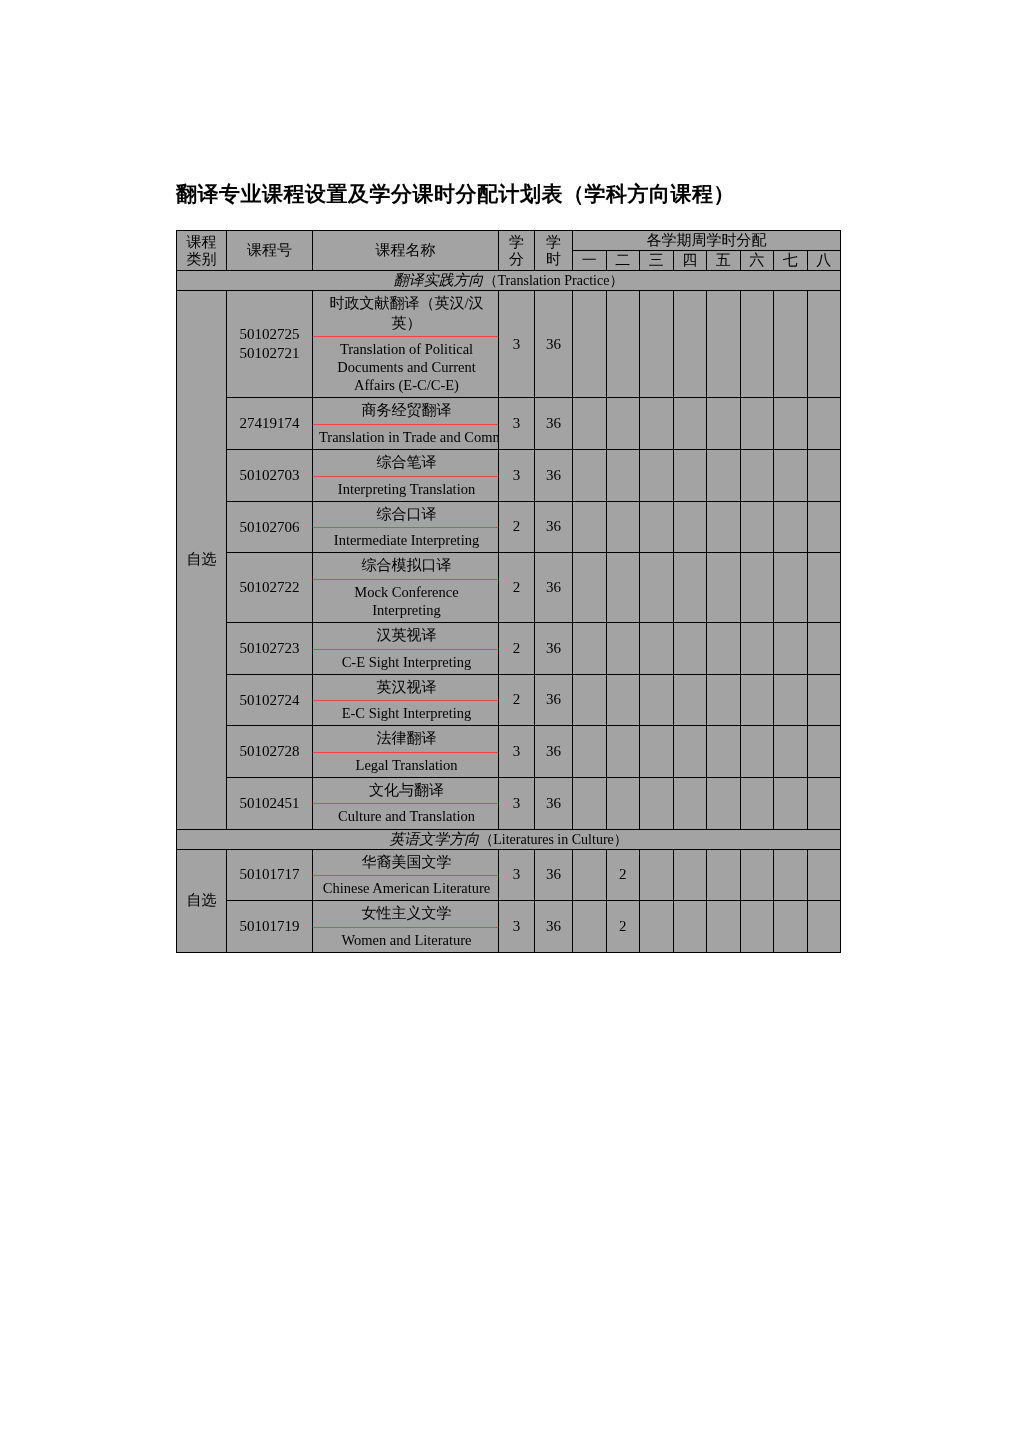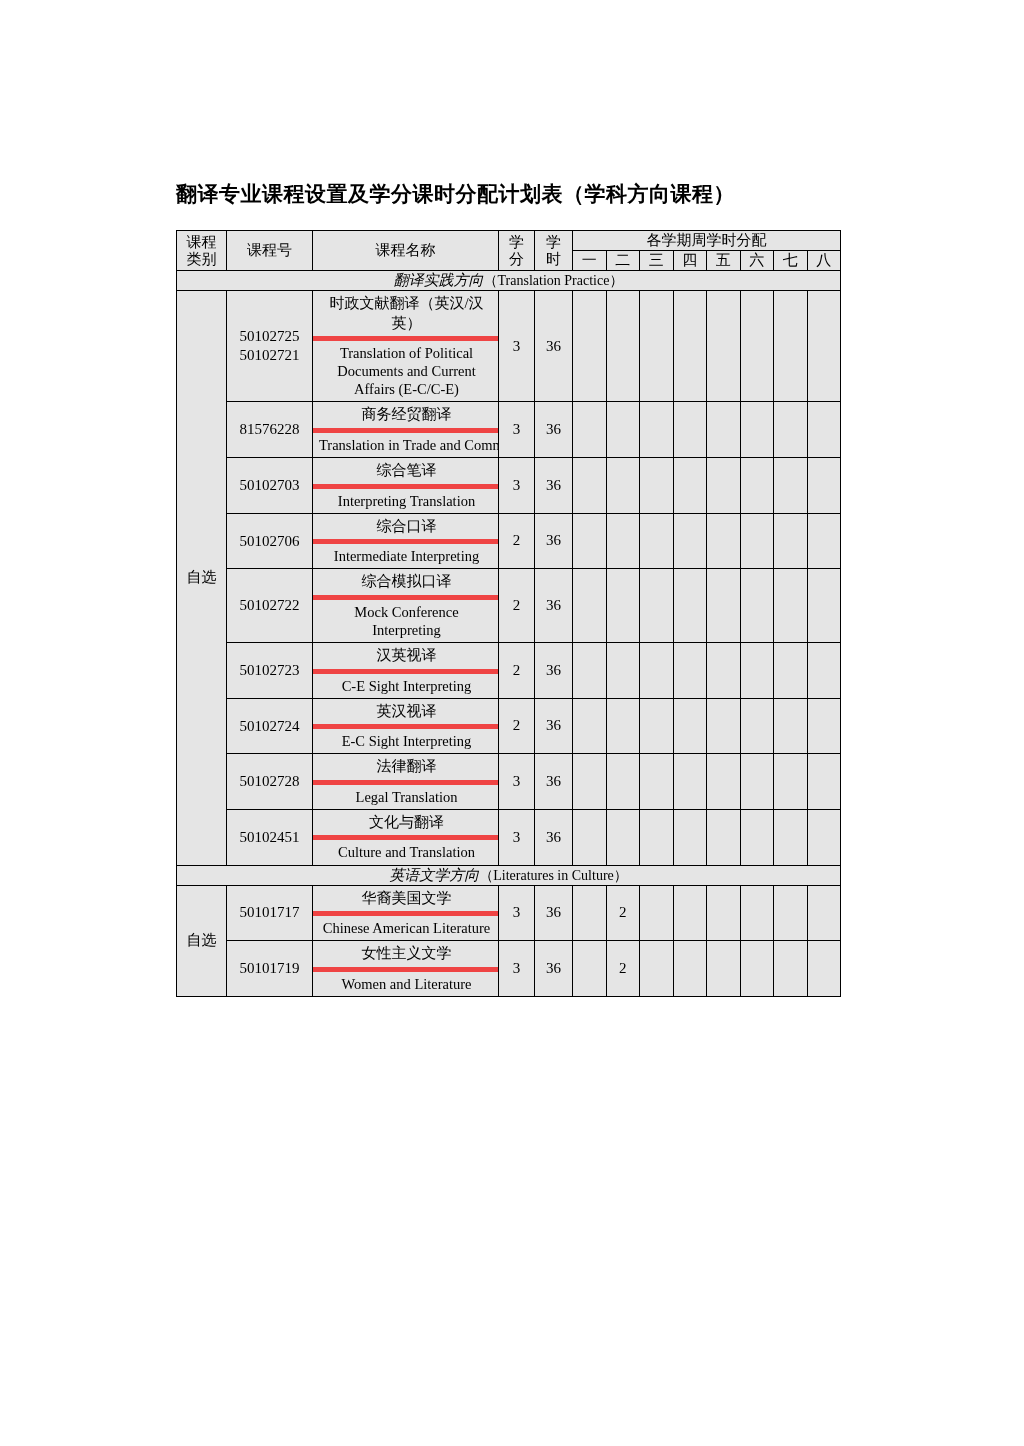--- a/index.html
+++ b/index.html
@@ -33,21 +33,21 @@
     letter-spacing: 0.5px;
     white-space: nowrap;
   }
   table.plan {
     position: absolute;
     left: 176px;
     top: 230px;
     border-collapse: collapse;
     table-layout: fixed;
     width: 664px;
-    background: #e5e5e5;
+    background: #a3a3a3;
   }
   table.plan td, table.plan th {
     border: 1px solid #000000;
     padding: 0;
     font-weight: normal;
     font-size: 15px;
     vertical-align: middle;
     text-align: center;
   }
   .col-cat   { width: 50px; }
@@ -94,21 +94,21 @@
   }
   .name-inner {
     display: block;
     padding: 0;
   }
   .name-cn {
     display: block;
     font-size: 15px;
     line-height: 1.3;
     padding: 3px 4px 3px 6px;
-    border-bottom: 5px solid #ef4444;
+    border-bottom: 1px solid #ef4444;
     white-space: nowrap;
     overflow: hidden;
   }
   .name-cn.two-line { white-space: normal; }
   .name-en {
     display: block;
     font-size: 14.5px;
     line-height: 1.25;
     padding: 3px 4px 3px 6px;
     overflow: hidden;
@@ -195,21 +195,21 @@
         <td class="term-cell"></td>
         <td class="term-cell"></td>
         <td class="term-cell"></td>
         <td class="term-cell"></td>
         <td class="term-cell"></td>
         <td class="term-cell"></td>
         <td class="term-cell"></td>
       </tr>
 
       <tr>
-        <td class="code-cell">81576228</td>
+        <td class="code-cell">27419174</td>
         <td class="name-cell">
           <span class="name-inner">
             <span class="name-cn">商务经贸翻译</span>
             <span class="name-en nowrap">Translation in Trade and Commerce</span>
           </span>
         </td>
         <td class="num-cell">3</td>
         <td class="num-cell">36</td>
         <td class="term-cell"></td>
         <td class="term-cell"></td>

